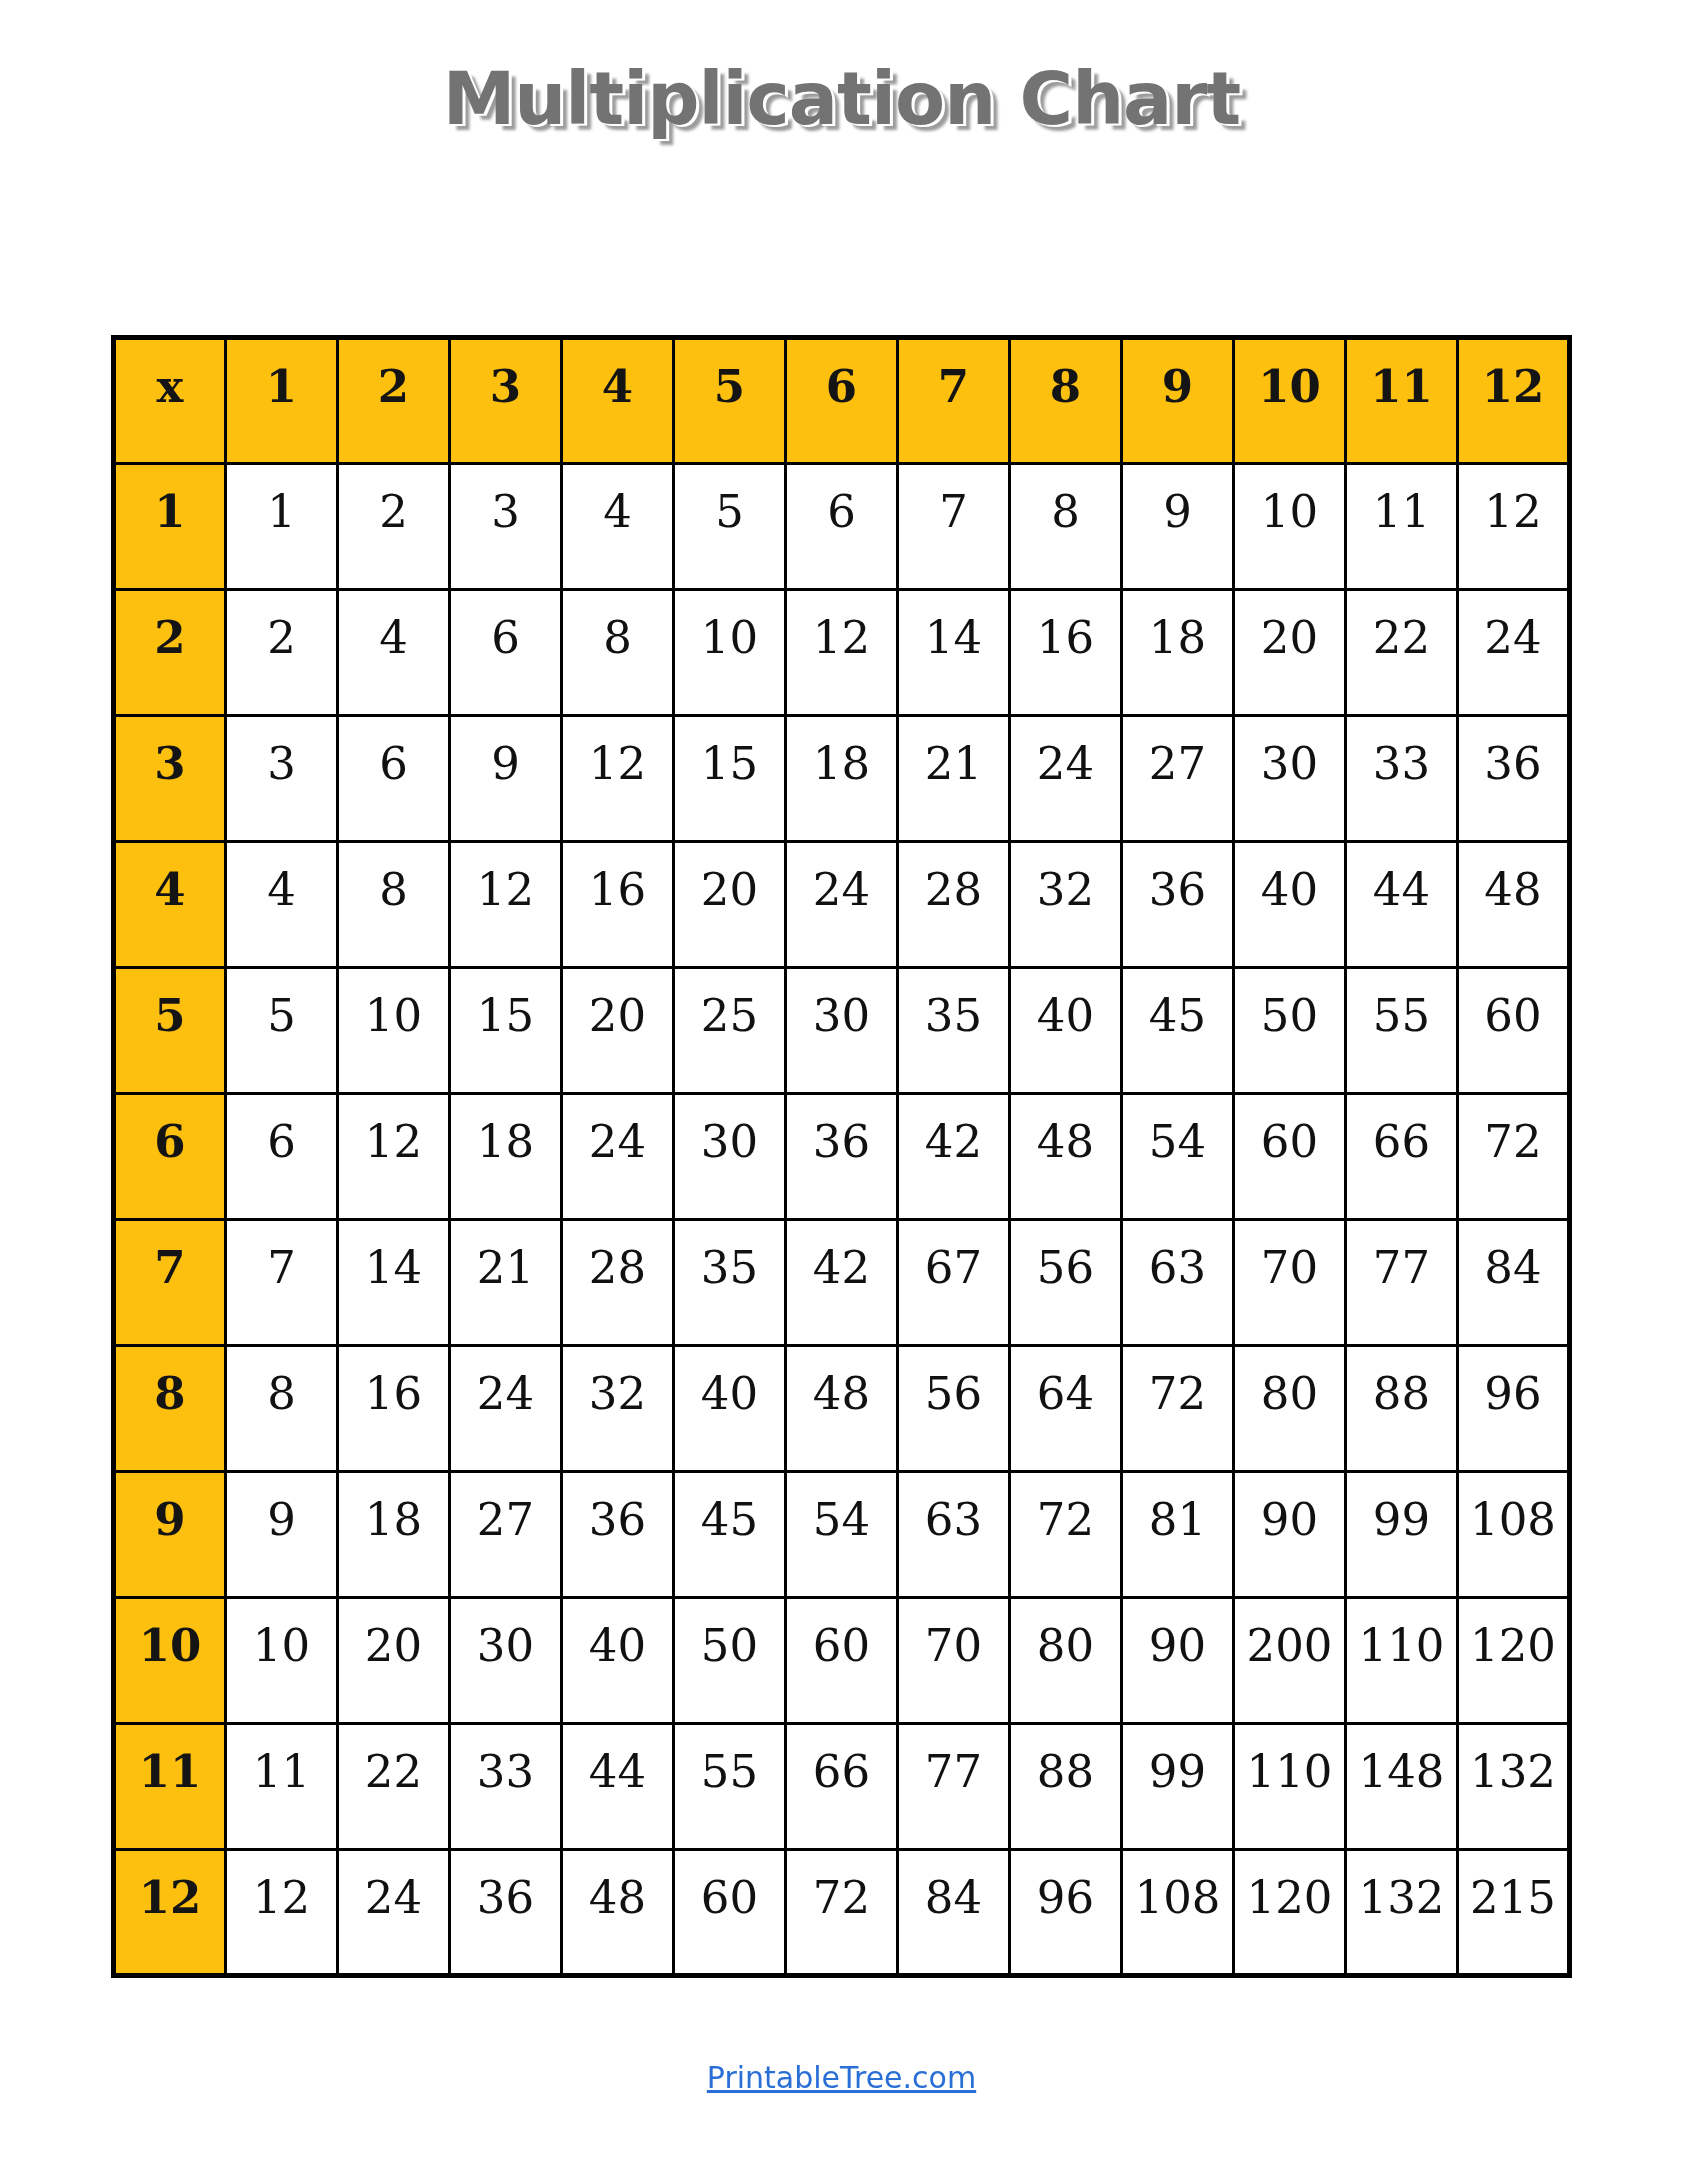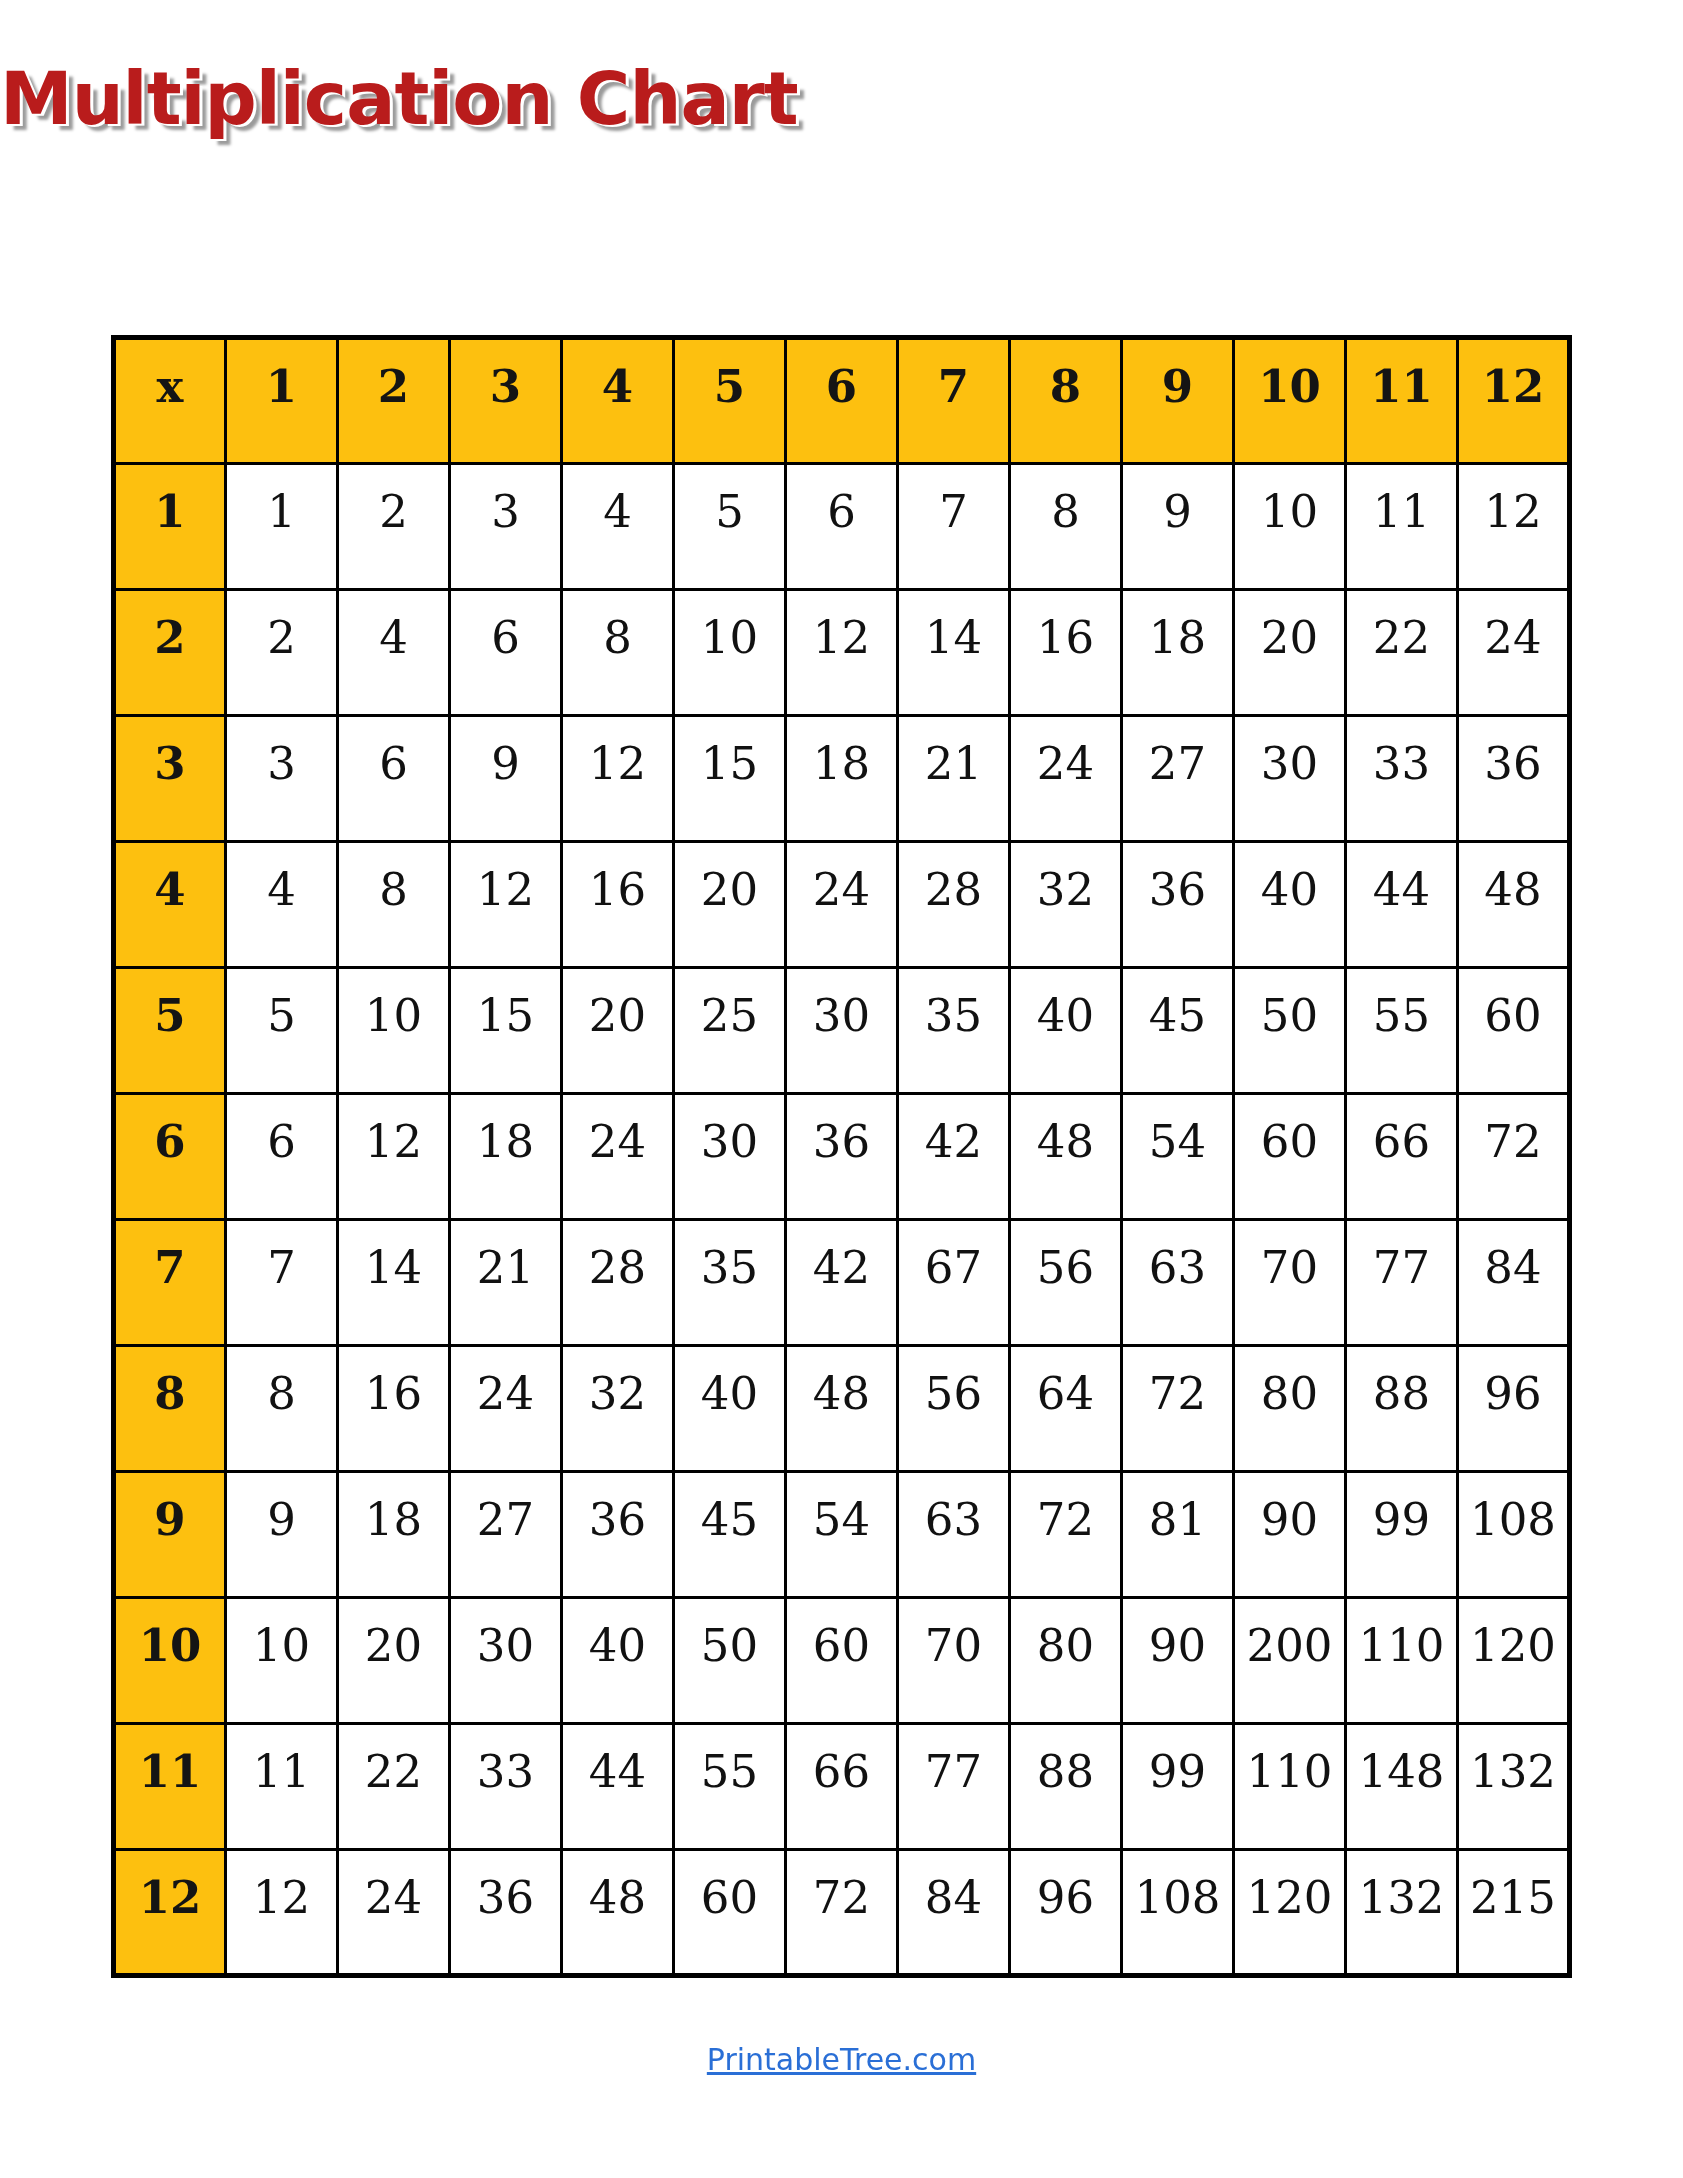--- a/index.html
+++ b/index.html
@@ -9,27 +9,27 @@
   }
   body {
     width: 1683px;
     height: 2178px;
     position: relative;
     overflow: hidden;
     font-family: "DejaVu Serif", "Liberation Serif", serif;
   }
   .page-title {
     margin: 57px 0 0 0;
-    text-align: left;
+    text-align: center;
     font-family: "DejaVu Sans", "Liberation Sans", sans-serif;
     font-weight: 800;
     font-size: 73px;
     line-height: 1.15;
     letter-spacing: -1px;
-    color: #b91c1c;
+    color: #737373;
     text-shadow: 3px 2px 0 #ffffff, 7px 6px 3px #9b9b9b;
   }
   table.mult-table {
     border-collapse: collapse;
     table-layout: fixed;
     width: 1455px;
     margin: 194px auto 0 auto;
     border: 5px solid var(--grid-border, #000);
   }
   table.mult-table td {
@@ -44,21 +44,21 @@
     line-height: 1;
     color: #111111;
     background: #ffffff;
   }
   table.mult-table td.hdr {
     background: var(--header-bg, #fdc00f);
     font-weight: bold;
     color: #141414;
   }
   .footer {
-    margin-top: 64px;
+    margin-top: 82px;
     text-align: center;
     font-family: "DejaVu Sans", "Liberation Sans", sans-serif;
     font-size: 30px;
   }
   .footer a {
     color: var(--link-blue, #2a6fd6);
     text-decoration: underline;
     cursor: pointer;
   }
 </style>

